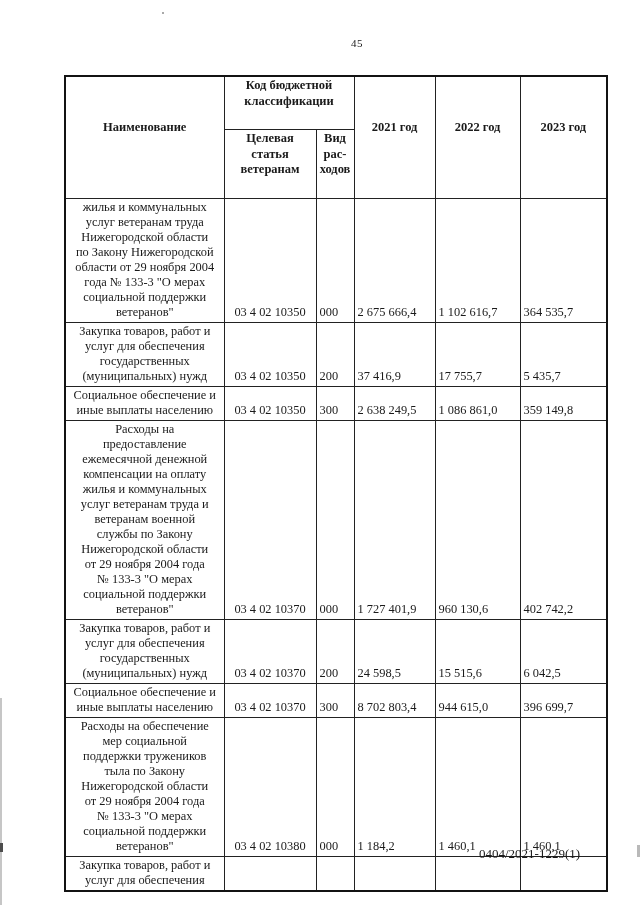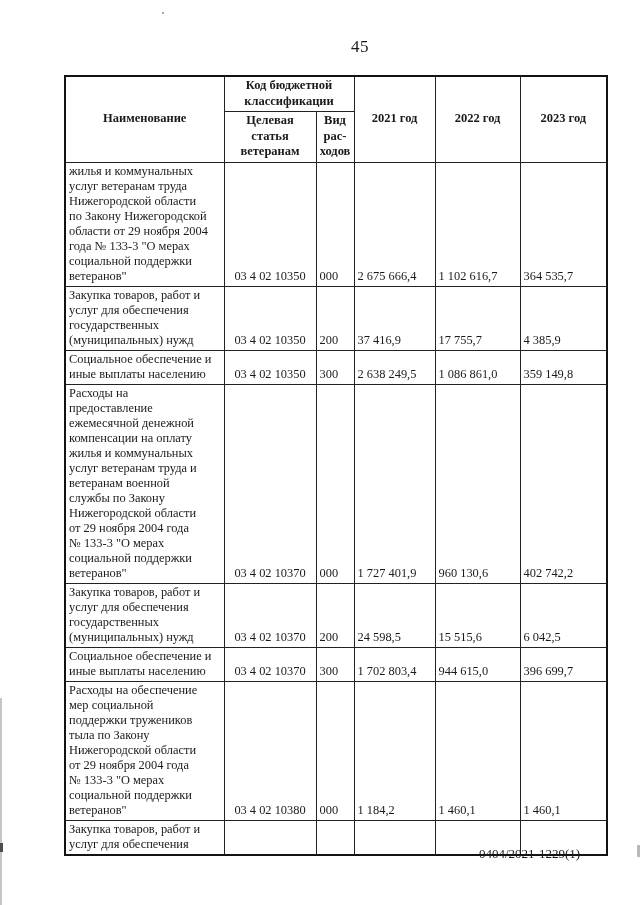--- a/index.html
+++ b/index.html
@@ -12,21 +12,21 @@
     width: 640px;
     height: 905px;
     overflow: hidden;
     font-family: "Liberation Serif", "DejaVu Serif", serif;
     color: #1a1a1a;
   }
   .page-number {
     position: absolute;
     top: 37px;
     left: 351px;
-    font-size: 17px;
+    font-size: 11px;
     letter-spacing: 0.5px;
     text-align: right;
   }
   table.budget {
     position: absolute;
     left: 64px;
     top: 75px;
     width: 542px;
     border-collapse: collapse;
     table-layout: fixed;
@@ -36,30 +36,30 @@
   table.budget td {
     border: 1px solid #222222;
     overflow: hidden;
   }
   table.budget th {
     font-weight: bold;
     font-size: 12.5px;
     line-height: 15.5px;
     text-align: center;
     vertical-align: middle;
-    padding: 1px 2px 2px;
+    padding: 1px 2px 20px;
   }
   table.budget td {
     font-size: 12.4px;
     line-height: 15px;
     padding: 1px 3px 2px;
   }
   td.cell-name {
     vertical-align: top;
-    text-align: left;
+    text-align: center;
     white-space: pre-line;
     padding-left: 4px;
   }
   td.cell-code {
     vertical-align: bottom;
     text-align: center;
     margin-top: 48px;
   }
   td.cell-type {
     vertical-align: bottom;
@@ -157,21 +157,21 @@
       </tr>
       <tr>
         <td class="cell-name">Закупка товаров, работ и
 услуг для обеспечения
 государственных
 (муниципальных) нужд</td>
         <td class="cell-code">03 4 02 10350</td>
         <td class="cell-type">200</td>
         <td class="cell-num">37 416,9</td>
         <td class="cell-num">17 755,7</td>
-        <td class="cell-num">4 385,9</td>
+        <td class="cell-num">5 435,7</td>
       </tr>
       <tr>
         <td class="cell-name">Социальное обеспечение и
 иные выплаты населению</td>
         <td class="cell-code">03 4 02 10350</td>
         <td class="cell-type">300</td>
         <td class="cell-num">2 638 249,5</td>
         <td class="cell-num">1 086 861,0</td>
         <td class="cell-num">359 149,8</td>
       </tr>
@@ -204,21 +204,21 @@
         <td class="cell-type">200</td>
         <td class="cell-num">24 598,5</td>
         <td class="cell-num">15 515,6</td>
         <td class="cell-num">6 042,5</td>
       </tr>
       <tr>
         <td class="cell-name">Социальное обеспечение и
 иные выплаты населению</td>
         <td class="cell-code">03 4 02 10370</td>
         <td class="cell-type">300</td>
-        <td class="cell-num">1 702 803,4</td>
+        <td class="cell-num">8 702 803,4</td>
         <td class="cell-num">944 615,0</td>
         <td class="cell-num">396 699,7</td>
       </tr>
       <tr>
         <td class="cell-name">Расходы на обеспечение
 мер социальной
 поддержки тружеников
 тыла по Закону
 Нижегородской области
 от 29 ноября 2004 года

